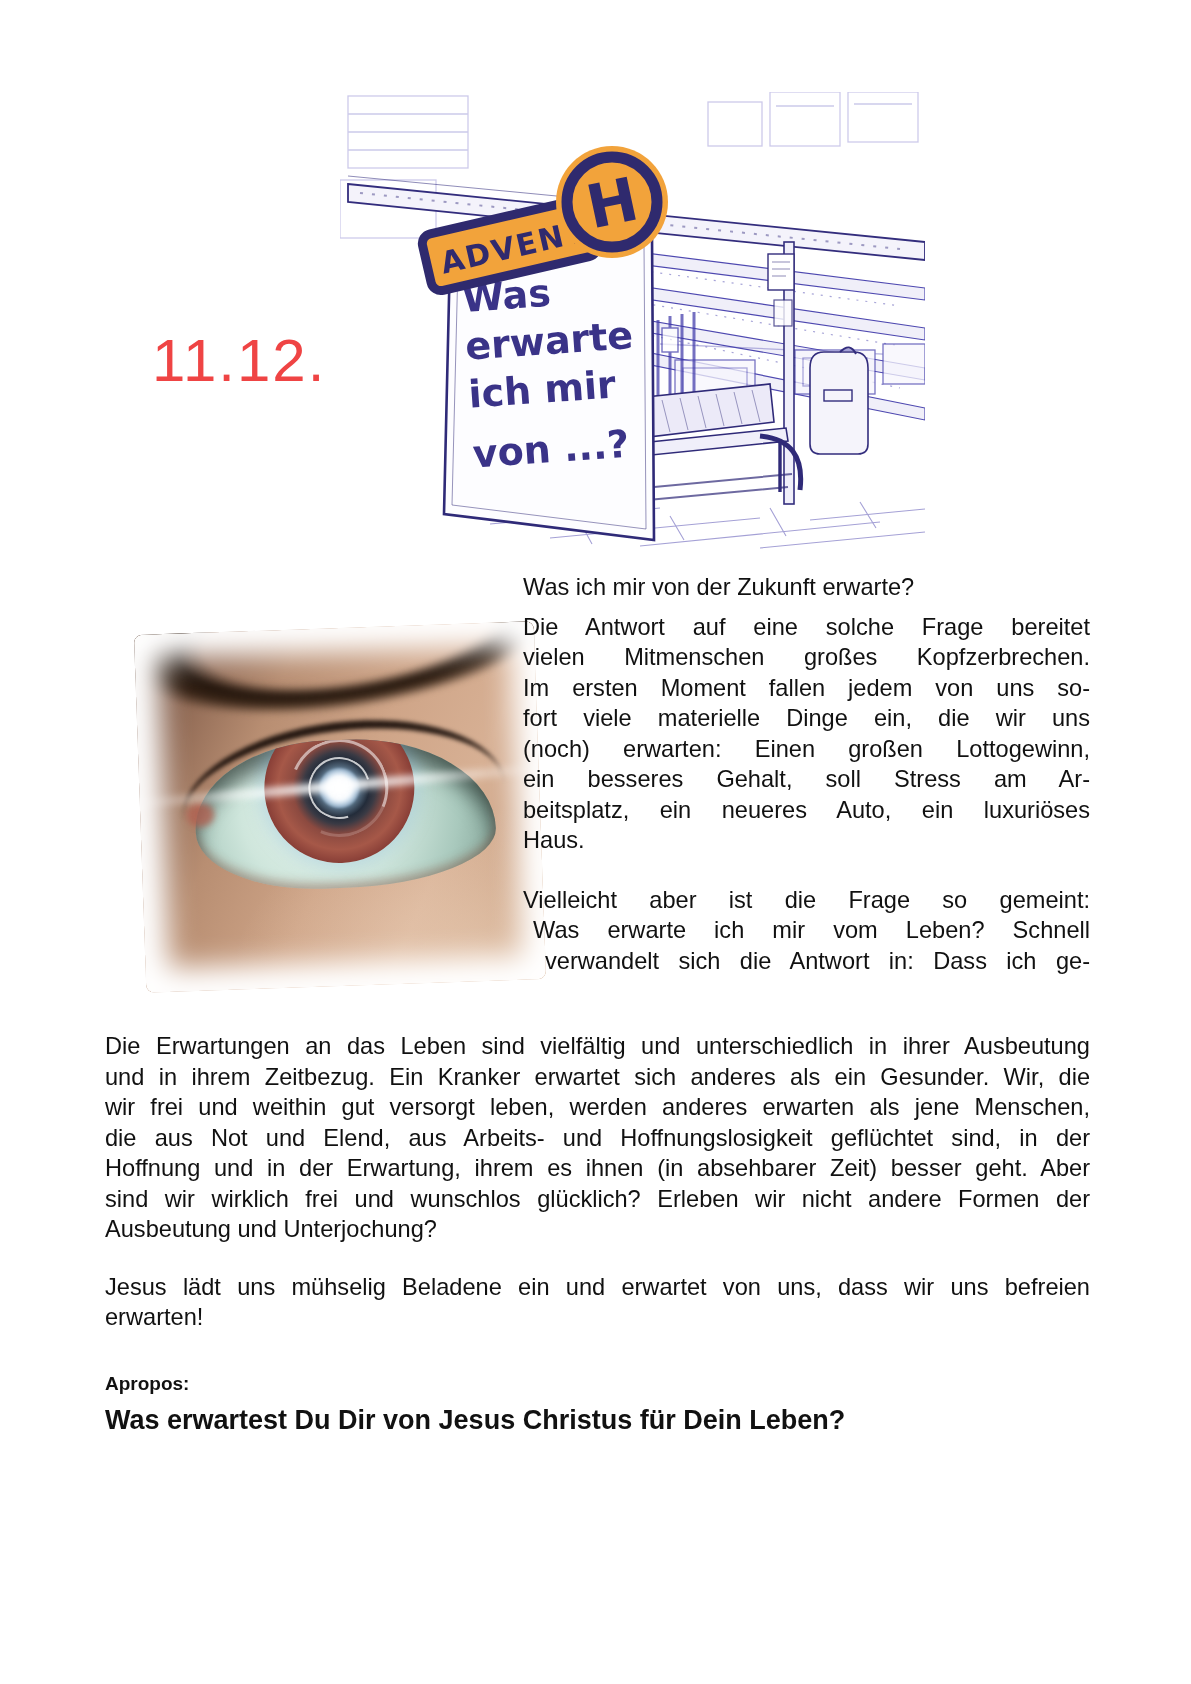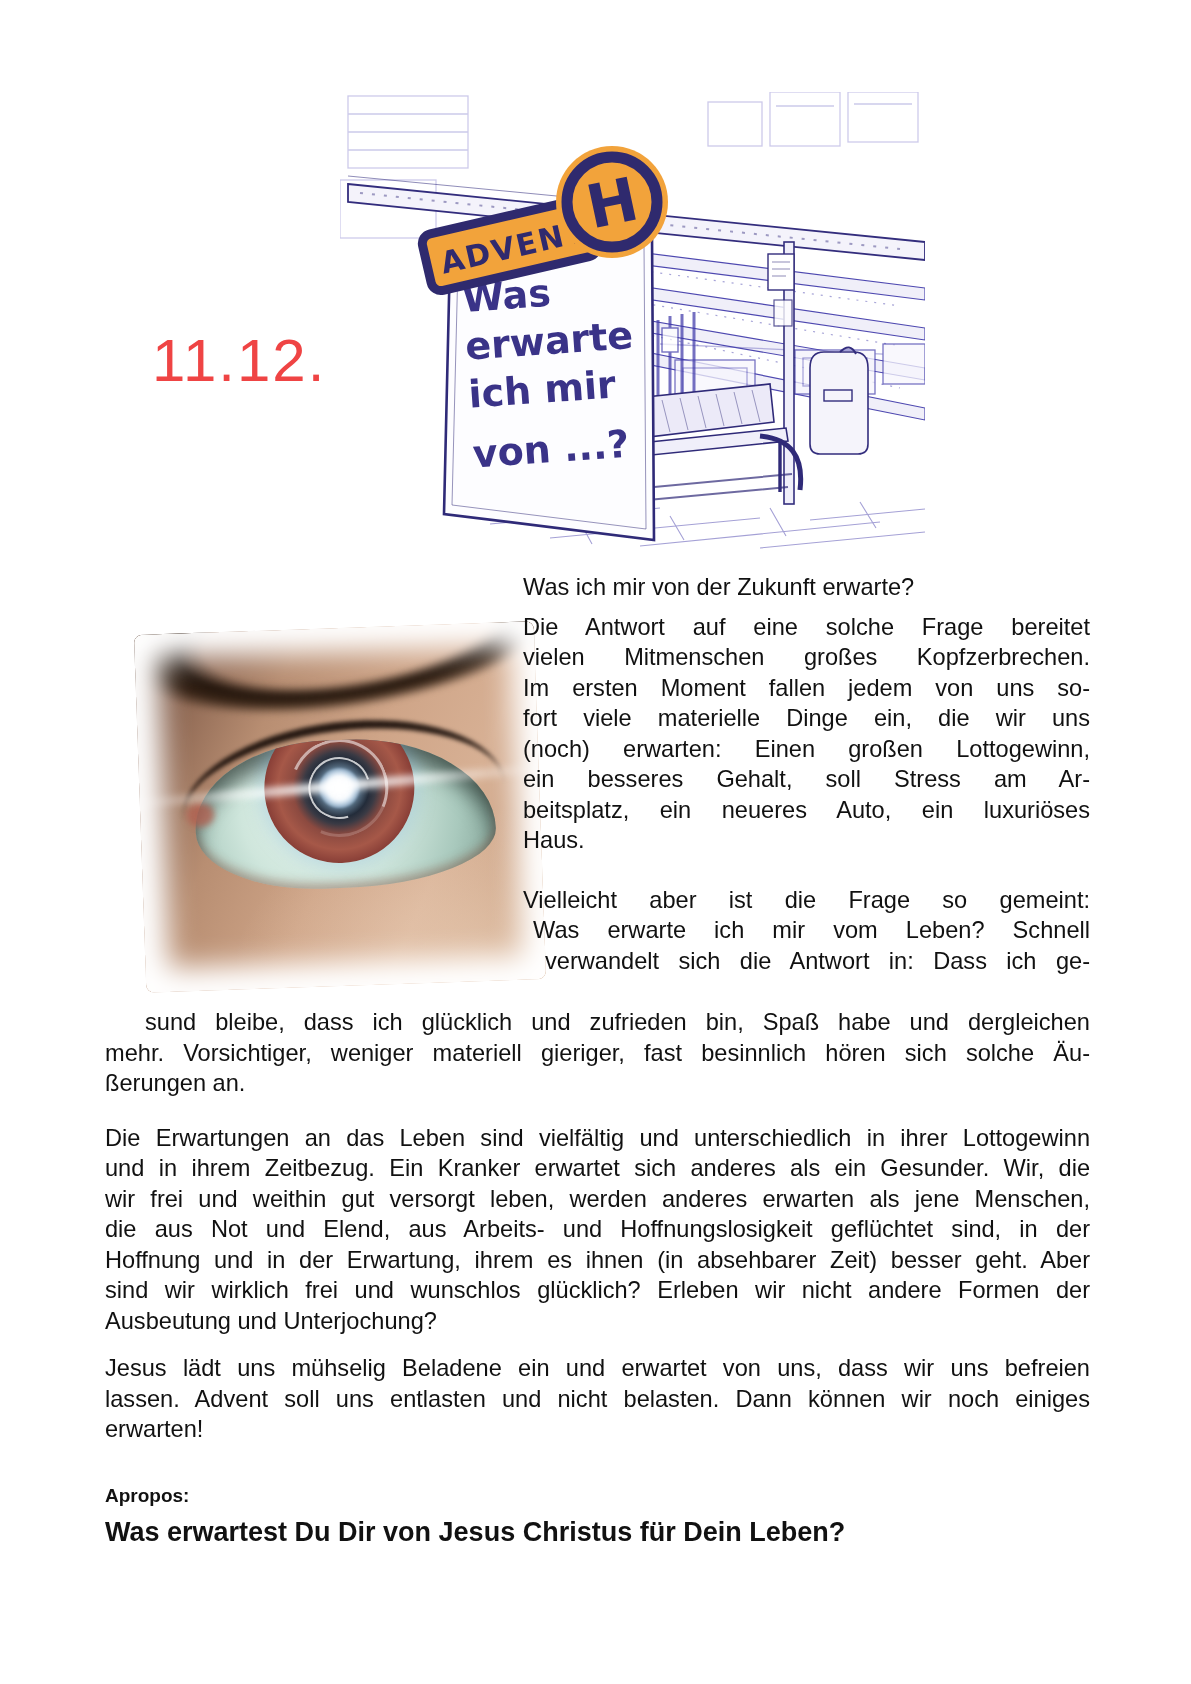--- a/index.html
+++ b/index.html
@@ -55,21 +55,21 @@
   .main-text{position:absolute;left:105px;top:1007px;width:985px;font-size:23.6px;}
   .line{height:30.5px;line-height:30.5px;text-align:justify;text-align-last:justify;overflow:hidden;}
   .line.last{text-align-last:left;}
   .line.ind1{padding-left:10px;}
   .line.ind2{padding-left:22px;}
   .line.ind3{padding-left:40px;}
   .intro{margin:0 0 9px 0;line-height:30.5px;}
   .para{margin:0;}
   .m29{margin-top:29px;}
   .m24{margin-top:24px;}
-  .m17{margin-top:17px;}
+  .m17{margin-top:27px;}
   .apropos{margin:33px 0 0 0;font-size:19px;font-weight:bold;line-height:36.5px;}
   .apropos-q{margin:0;font-size:27px;font-weight:bold;line-height:36.5px;}
 </style>
 </head>
 <body>
 
 <div class="page">
 
   <div class="artwork">
     <svg width="585" height="460" viewBox="0 0 585 460">
@@ -193,39 +193,33 @@
     </div>
 
     <div class="para m29">
       <div class="line">Vielleicht aber ist die Frage so gemeint:</div>
       <div class="line ind1">Was erwarte ich mir vom Leben? Schnell</div>
       <div class="line ind2">verwandelt sich die Antwort in: Dass ich ge-</div>
     </div>
   </div>
 
   <div class="main-text">
-    <div class="para">
-      <div class="line ind3">sund bleibe, dass ich glücklich und zufrieden bin, Spaß habe und dergleichen</div>
-      <div class="line">mehr. Vorsichtiger, weniger materiell gieriger, fast besinnlich hören sich solche Äu-</div>
-      <div class="line last">ßerungen an.</div>
-    </div>
 
     <div class="para m24">
-      <div class="line">Die Erwartungen an das Leben sind vielfältig und unterschiedlich in ihrer Lottogewinn</div>
+      <div class="line">Die Erwartungen an das Leben sind vielfältig und unterschiedlich in ihrer Ausbeutung</div>
       <div class="line">und in ihrem Zeitbezug. Ein Kranker erwartet sich anderes als ein Gesunder. Wir, die</div>
       <div class="line">wir frei und weithin gut versorgt leben, werden anderes erwarten als jene Menschen,</div>
       <div class="line">die aus Not und Elend, aus Arbeits- und Hoffnungslosigkeit geflüchtet sind, in der</div>
       <div class="line">Hoffnung und in der Erwartung, ihrem es ihnen (in absehbarer Zeit) besser geht. Aber</div>
       <div class="line">sind wir wirklich frei und wunschlos glücklich? Erleben wir nicht andere Formen der</div>
       <div class="line last">Ausbeutung und Unterjochung?</div>
     </div>
 
     <div class="para m17">
       <div class="line">Jesus lädt uns mühselig Beladene ein und erwartet von uns, dass wir uns befreien</div>
-      <div class="line">lassen. Advent soll uns entlasten und nicht belasten. Dann können wir noch einiges</div>
       <div class="line last">erwarten!</div>
     </div>
 
     <h2 class="apropos">Apropos:</h2>
     <h2 class="apropos-q">Was erwartest Du Dir von Jesus Christus für Dein Leben?</h2>
   </div>
 
 </div>
 
 </body></html>

